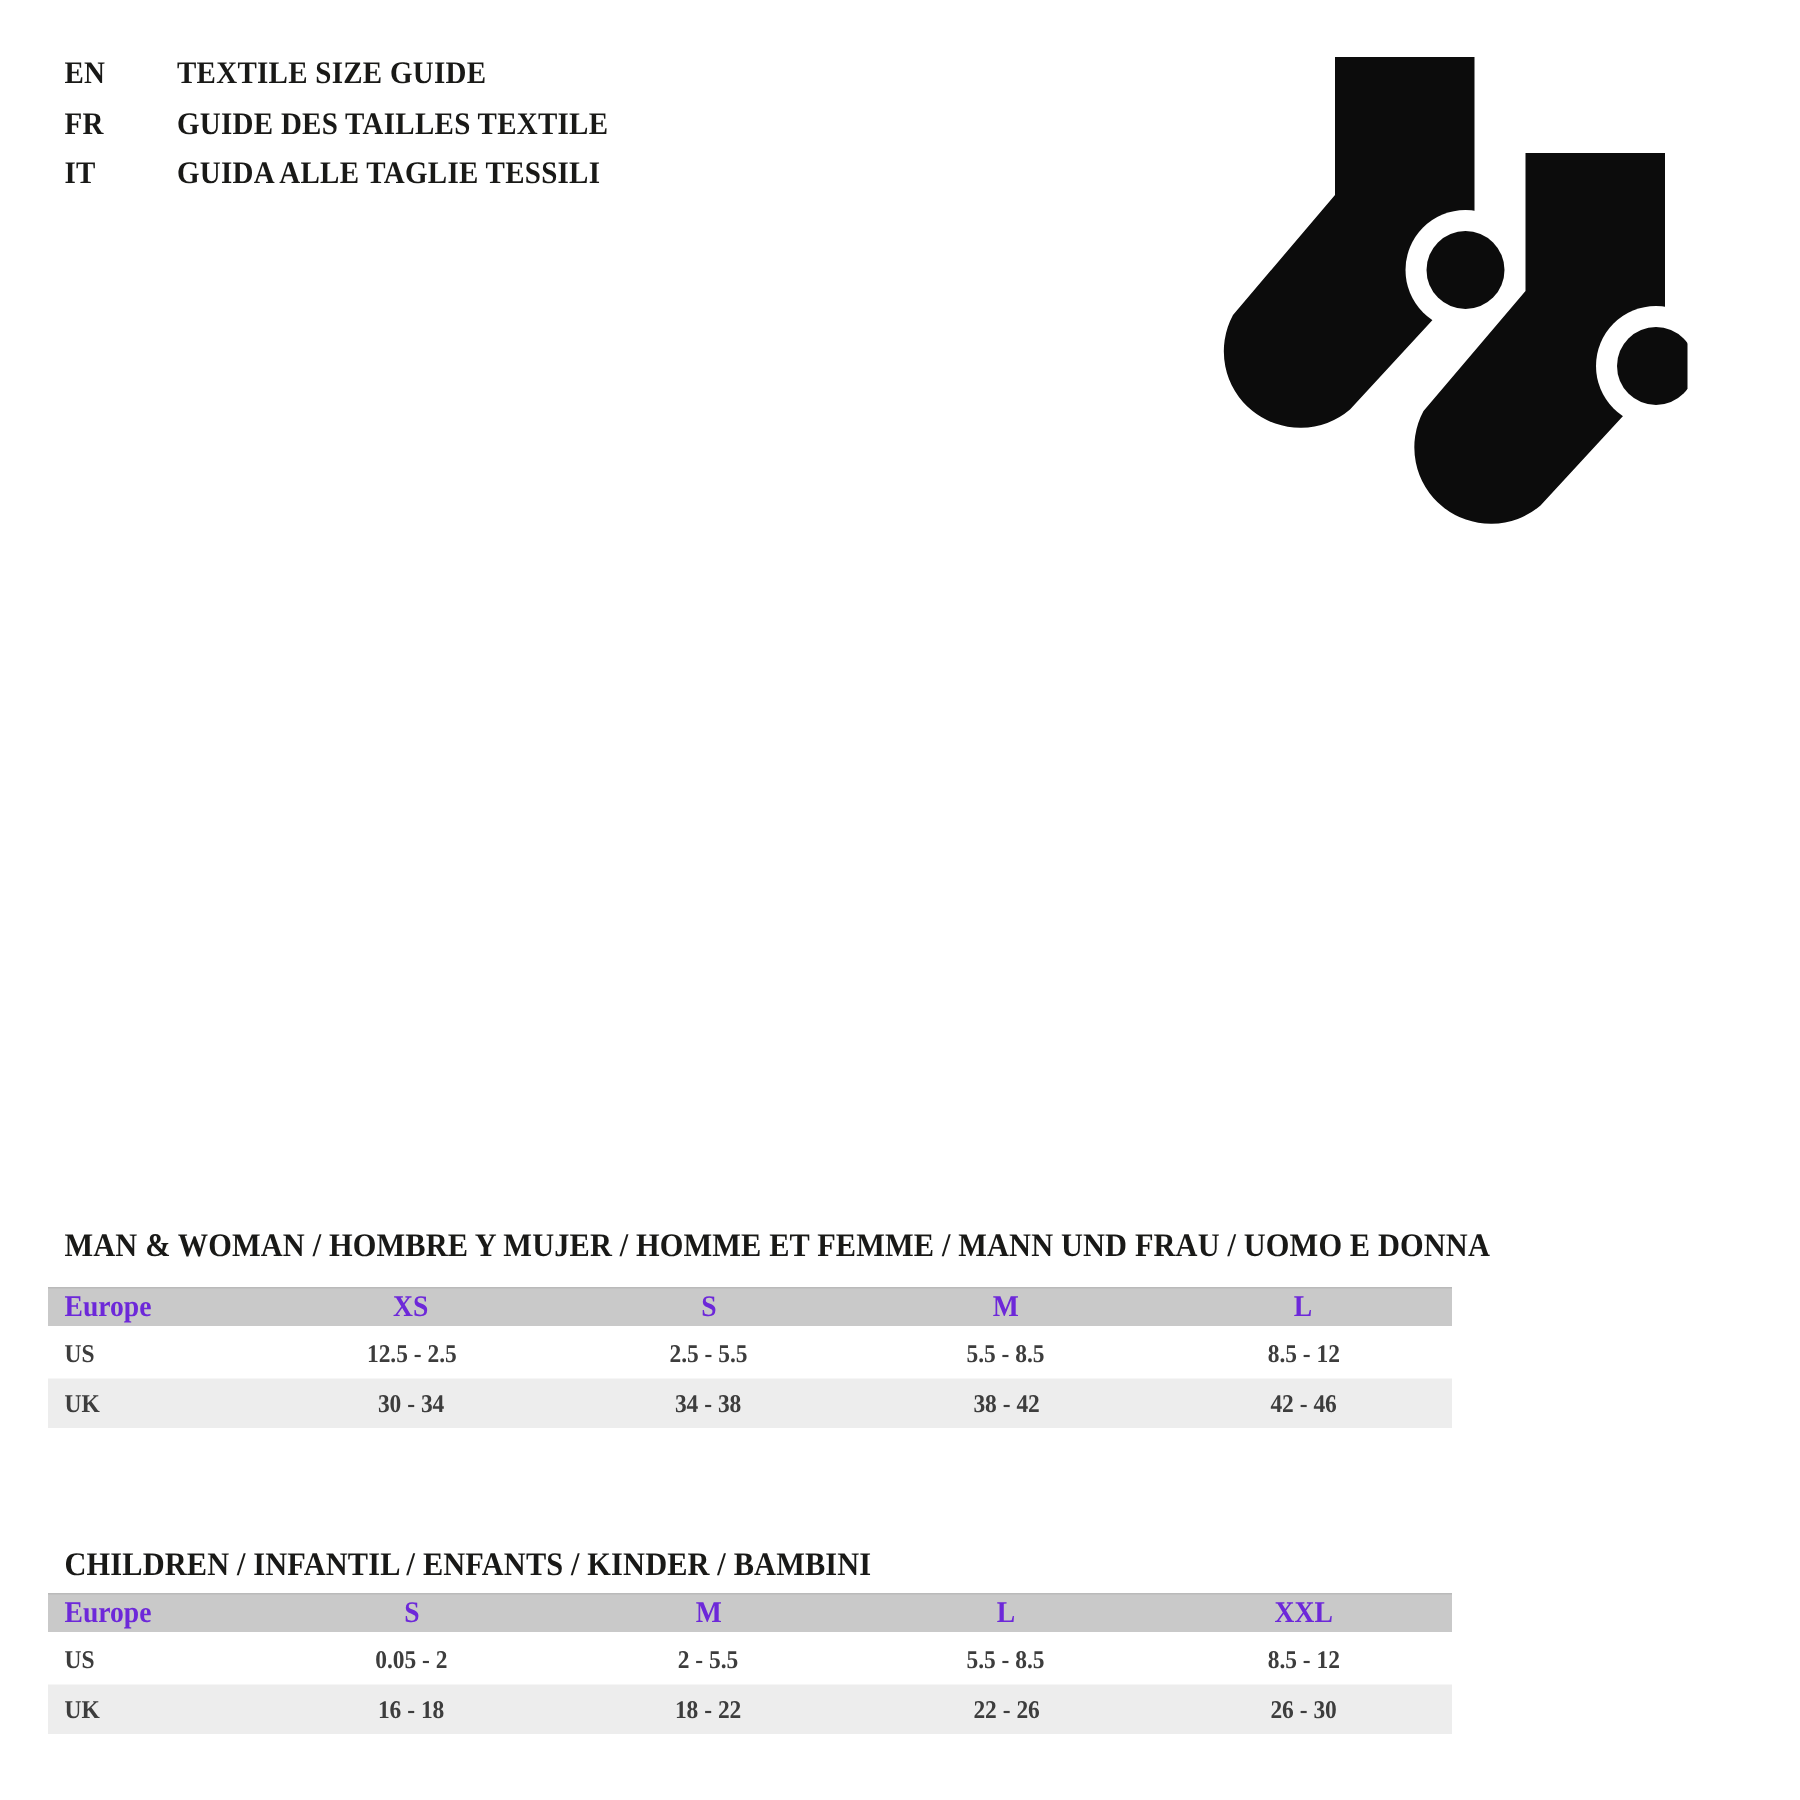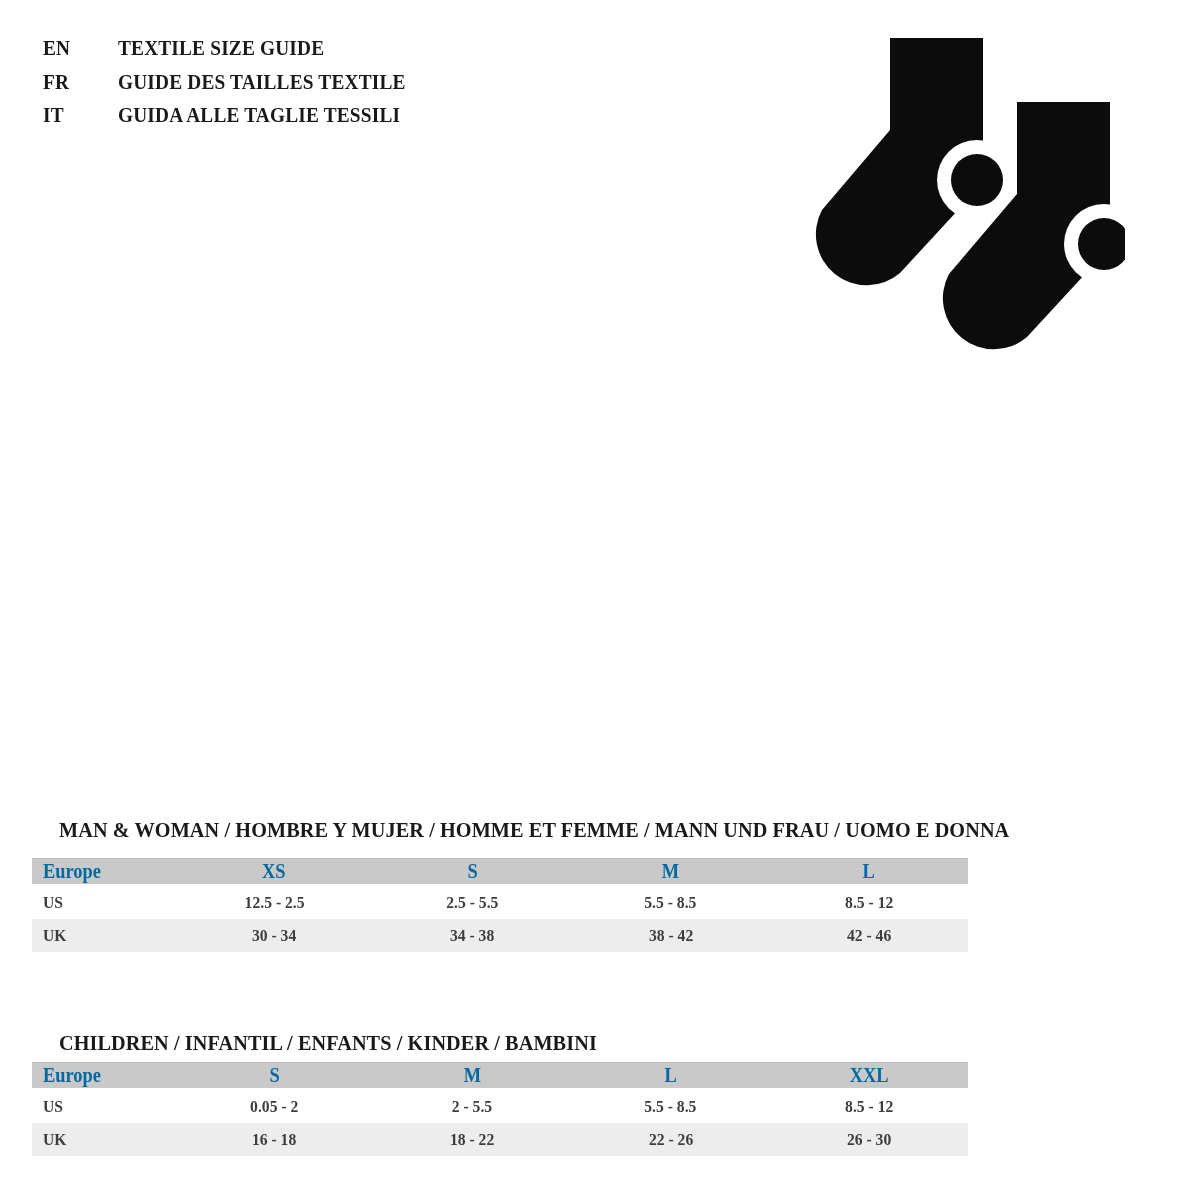--- a/index.html
+++ b/index.html
@@ -29,33 +29,33 @@
 
   
   .cat{position:absolute;left:43px;top:221px;font-size:23px;line-height:26px;letter-spacing:.2px;}
 
   
   .socks{position:absolute;left:805px;top:25px;width:320px;height:334px;color:var(--ink);}
   .socks .ink{fill:currentColor;}
   .socks .paper{fill:var(--paper);}
 
   
-  .ttitle{position:absolute;left:59px;font-size:22px;line-height:24px;color:var(--title-ink);letter-spacing:.1px;}
+  .ttitle{position:absolute;left:43px;font-size:22px;line-height:24px;color:var(--title-ink);letter-spacing:.1px;}
   .ttitle-1{top:818px;}
   .ttitle-2{top:1031px;}
 
   
   .stable{position:absolute;left:32px;width:936px;color:var(--table-ink);}
   .stable-1{top:858px;}
   .stable-2{top:1062px;}
   .trow{display:grid;grid-template-columns:143px 1fr 1fr 1fr 1fr;align-items:center;}
   .trow.thead{
     height:28px;background:var(--head-bg);
     border-top:1px solid #bababa;border-bottom:2px solid var(--paper);
-    color:#0369a1;font-size:20px;
+    color:#6d28d9;font-size:20px;
   }
   .trow.tbody{height:33px;font-size:17px;}
   .trow.alt{background:var(--alt-bg);}
   .cell{display:flex;justify-content:center;align-items:center;overflow:visible;}
   .cell .cond{transform-origin:50% 50%;}
   .cell.first{justify-content:flex-start;padding-left:11px;}
   .cell.first .cond{transform-origin:0 50%;}
 </style>
 </head>
 <body>

